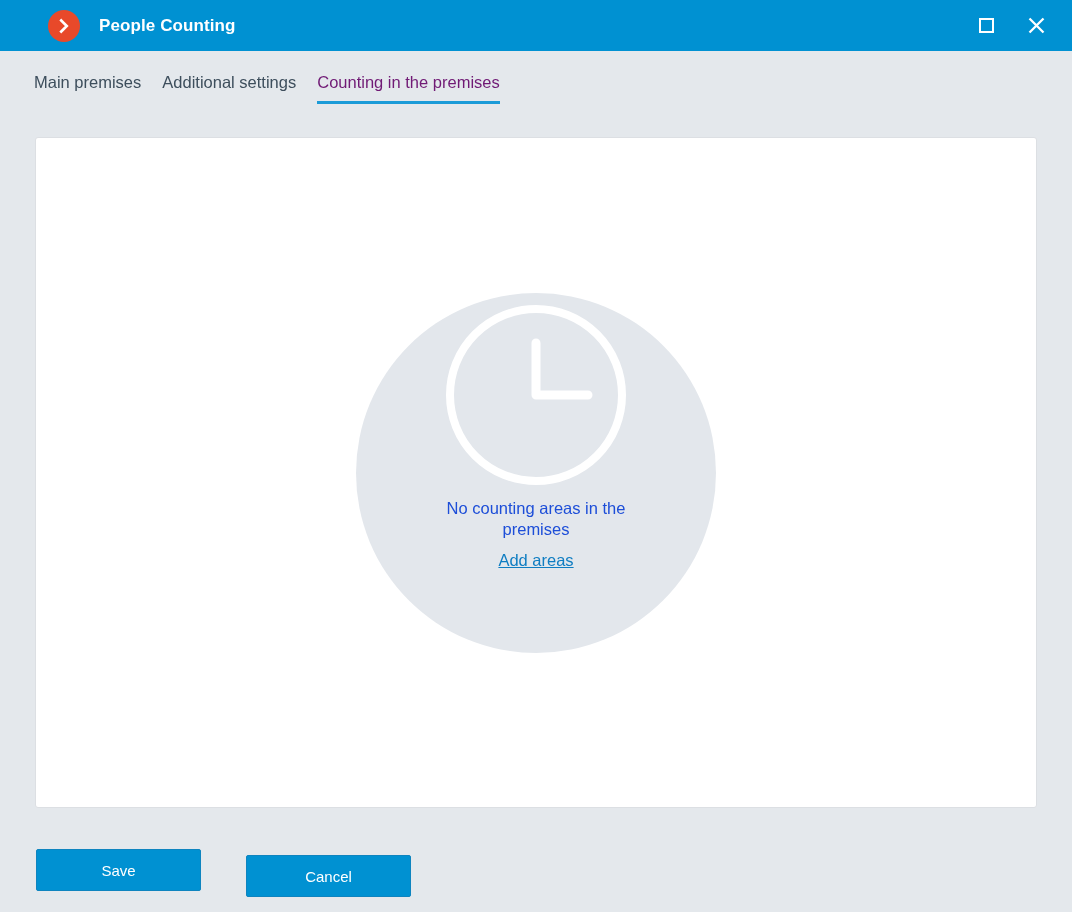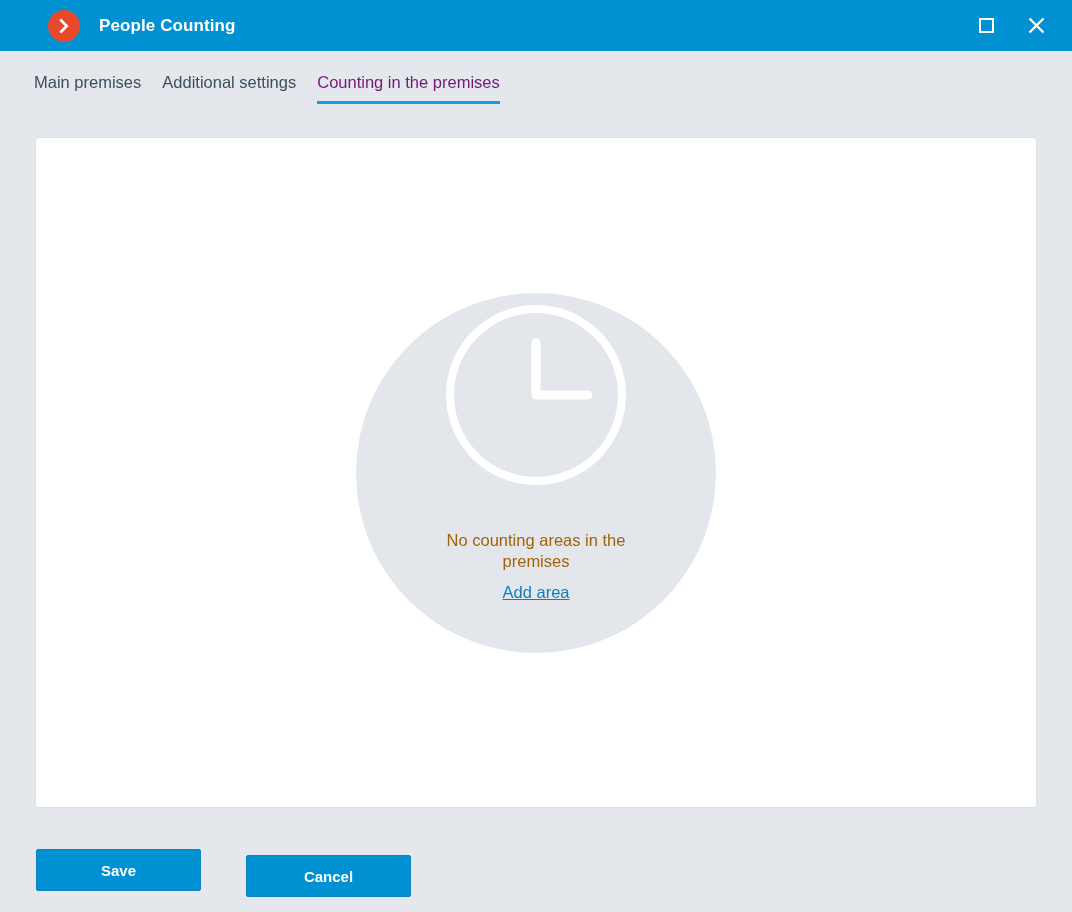--- a/index.html
+++ b/index.html
@@ -121,25 +121,25 @@
     background: #e3e7ec;
     display: flex;
     flex-direction: column;
     align-items: center;
     justify-content: flex-start;
     padding-top: 7px;
   }
   .clock-icon { display: block; margin-top: 0; }
   .empty-text {
     width: 230px;
-    margin-top: 40px;
+    margin-top: 8px;
     text-align: center;
     font-size: 16.5px;
     line-height: 21px;
-    color: #a16207;
+    color: #1d4ed8;
   }
   .empty-link {
     margin-top: 11px;
     font-size: 16.5px;
     color: #0f7dc2;
     text-decoration: underline;
     cursor: pointer;
   }
 
   
@@ -150,21 +150,21 @@
     display: flex;
     align-items: center;
   }
   .btn {
     height: 42px;
     background: #0091d2;
     border: 1px solid #0e84bf;
     border-radius: 2px;
     color: #ffffff;
     font-size: 15px;
-    font-weight: bold;
+    font-weight: normal;
     font-family: "Liberation Sans", sans-serif;
     display: flex;
     align-items: center;
     justify-content: center;
     cursor: pointer;
     padding: 0;
   }
   .btn-save { width: 165px; }
   .btn-cancel { width: 165px; margin-left: 45px; margin-top: 12px; }
 </style>
@@ -198,20 +198,20 @@
   <div class="tab active">Counting in the premises</div>
 </div>
 
 <div class="panel">
   <div class="empty-state">
     <svg class="clock-icon" width="190" height="190" viewBox="0 0 190 190" aria-hidden="true">
       <circle cx="95" cy="95" r="86" fill="none" stroke="#ffffff" stroke-width="8"></circle>
       <path d="M95 43 L95 95 L147 95" fill="none" stroke="#ffffff" stroke-width="9" stroke-linecap="round" stroke-linejoin="round"></path>
     </svg>
     <div class="empty-text">No counting areas in the premises</div>
-    <div class="empty-link">Add area</div>
+    <div class="empty-link">Add areas</div>
   </div>
 </div>
 
 <div class="footer">
   <button class="btn btn-save">Save</button>
   <button class="btn btn-cancel">Cancel</button>
 </div>
 
 </body></html>

